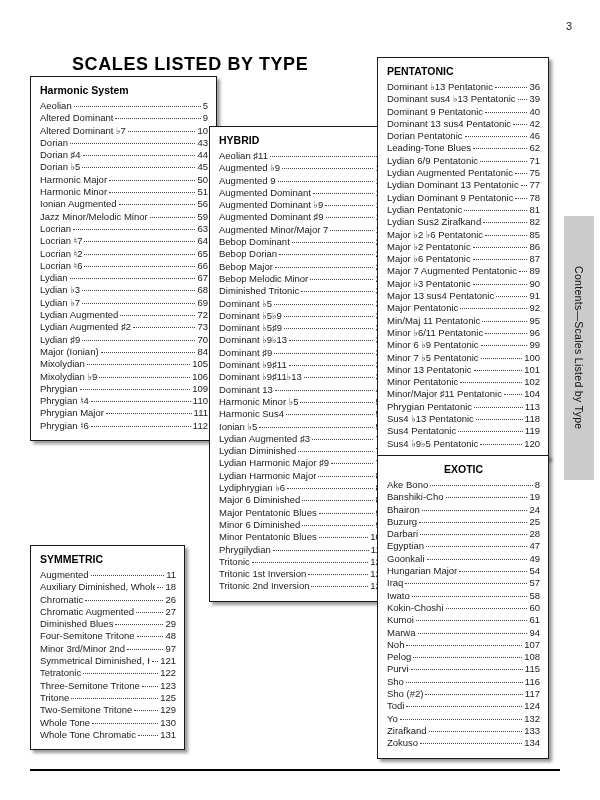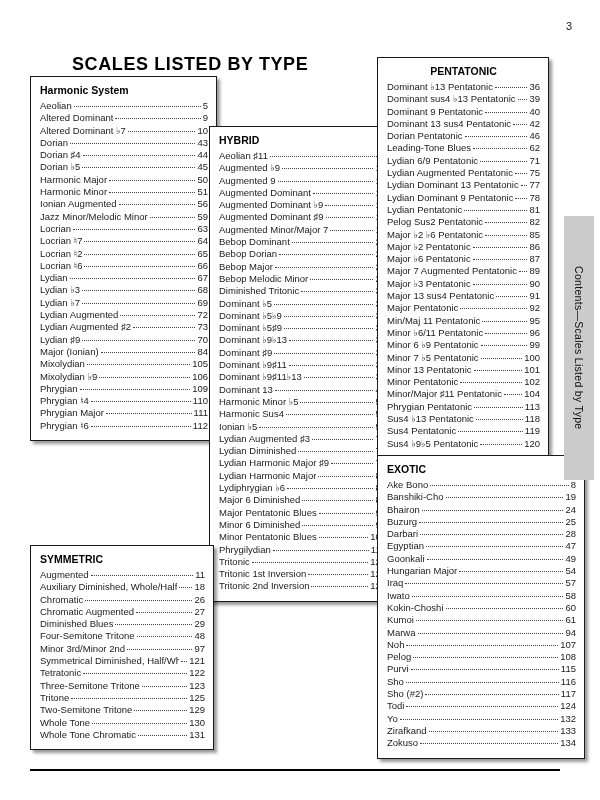--- a/index.html
+++ b/index.html
@@ -24,23 +24,23 @@
   .scale-box {
     position:absolute;
     background:#fff;
     border:1px solid #1a1a1a;
     box-shadow:3px 3px 3px rgba(0,0,0,0.40);
     padding:7px 8px 8px 9px;
     box-sizing:border-box;
   }
   #box-harmonic   { left:30px;  top:76px;  width:187px; }
   #box-hybrid     { left:209px; top:126px; width:186px; }
-  #box-pentatonic { left:377px; top:57px;  width:172px;text-align:center; }
-  #box-symmetric  { left:30px;  top:545px; width:184px; }
-  #box-exotic     { left:377px; top:455px; width:208px; }
+  #box-pentatonic { left:377px; top:57px;  width:172px; }
+  #box-symmetric  { left:30px;  top:545px; width:155px; }
+  #box-exotic     { left:377px; top:455px; width:172px;text-align:center; }
   .box-title {
     font-size:10.5px; font-weight:bold;
     margin:0 0 4px 0; color:#000;
   }
   .toc-row {
     display:flex; align-items:baseline;
     font-size:9.5px; line-height:12.3px; height:12.3px;
     white-space:nowrap; color:#1b1b1b;
   }
   .lbl { flex:0 1 auto; overflow:hidden; }
@@ -454,21 +454,21 @@
           <span class="lbl">Lydian Dominant 9 Pentatonic</span>
           <span class="dots"></span>
           <span class="pg">78</span>
         </div>
         <div class="toc-row">
           <span class="lbl">Lydian Pentatonic</span>
           <span class="dots"></span>
           <span class="pg">81</span>
         </div>
         <div class="toc-row">
-          <span class="lbl">Pelog Sus2 Pentatonic</span>
+          <span class="lbl">Lydian Sus2 Zirafkand</span>
           <span class="dots"></span>
           <span class="pg">82</span>
         </div>
         <div class="toc-row">
           <span class="lbl">Major ♭2 ♭6 Pentatonic</span>
           <span class="dots"></span>
           <span class="pg">85</span>
         </div>
         <div class="toc-row">
           <span class="lbl">Major ♭2 Pentatonic</span>

